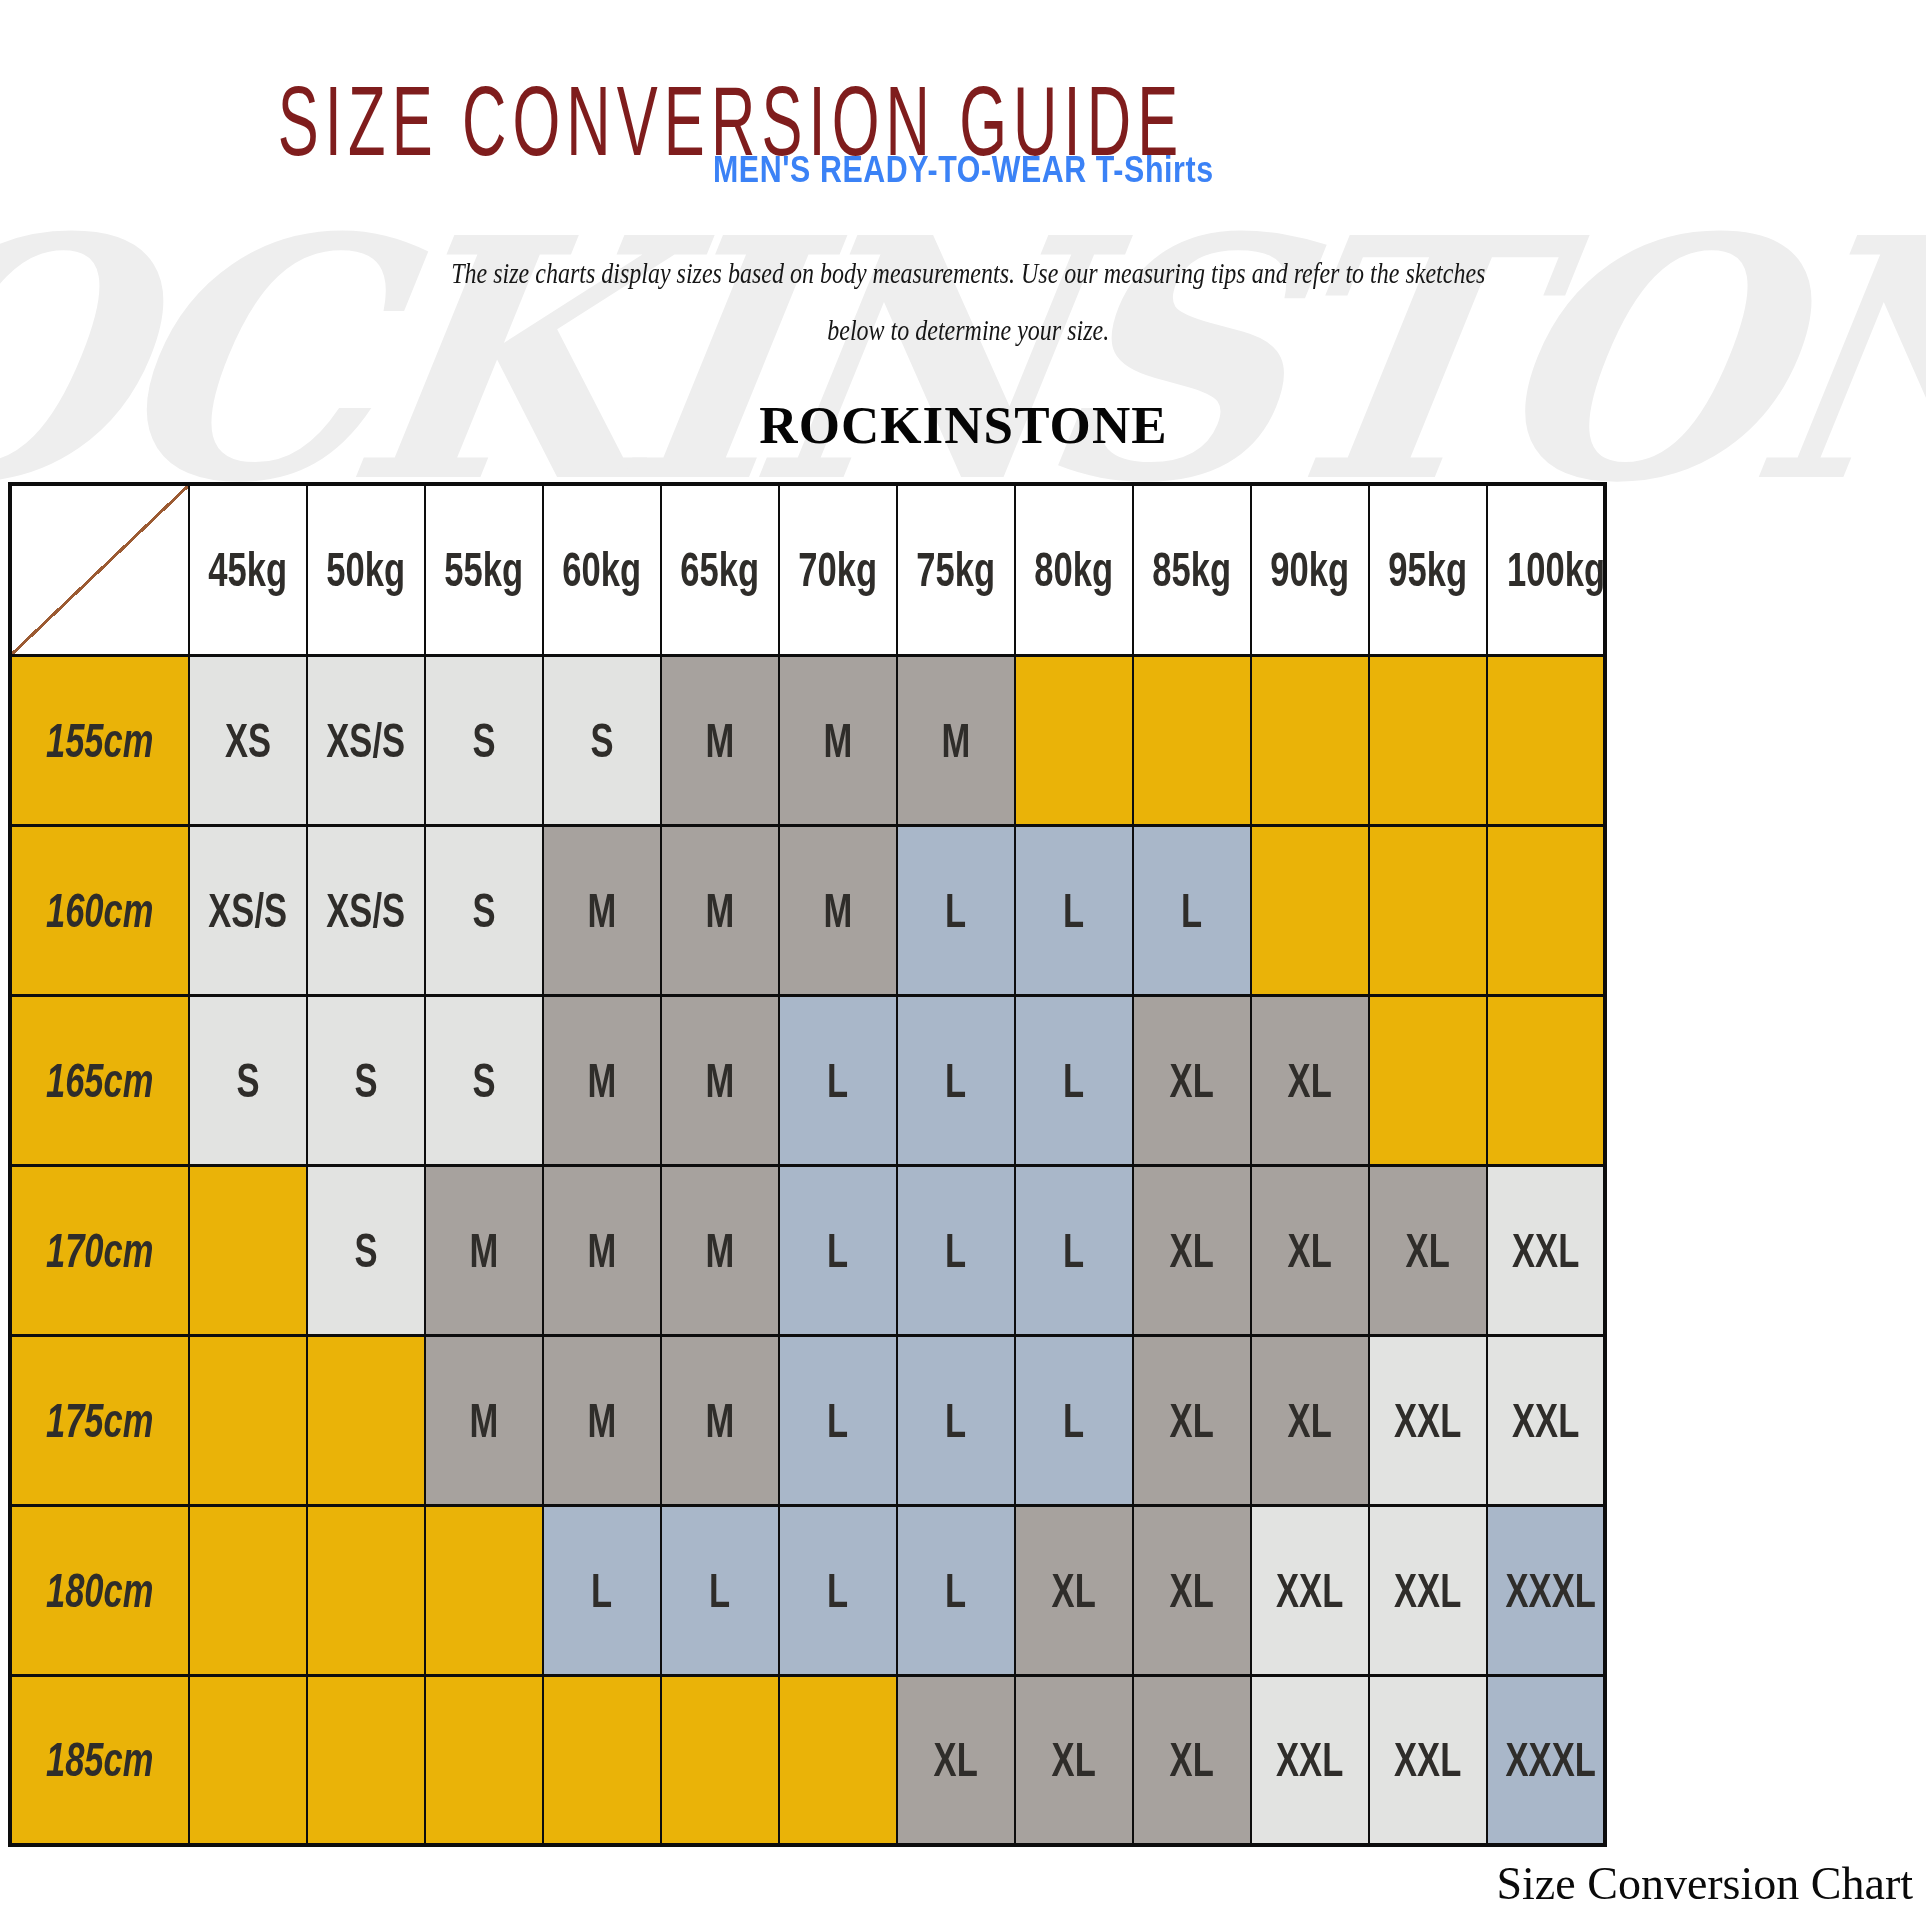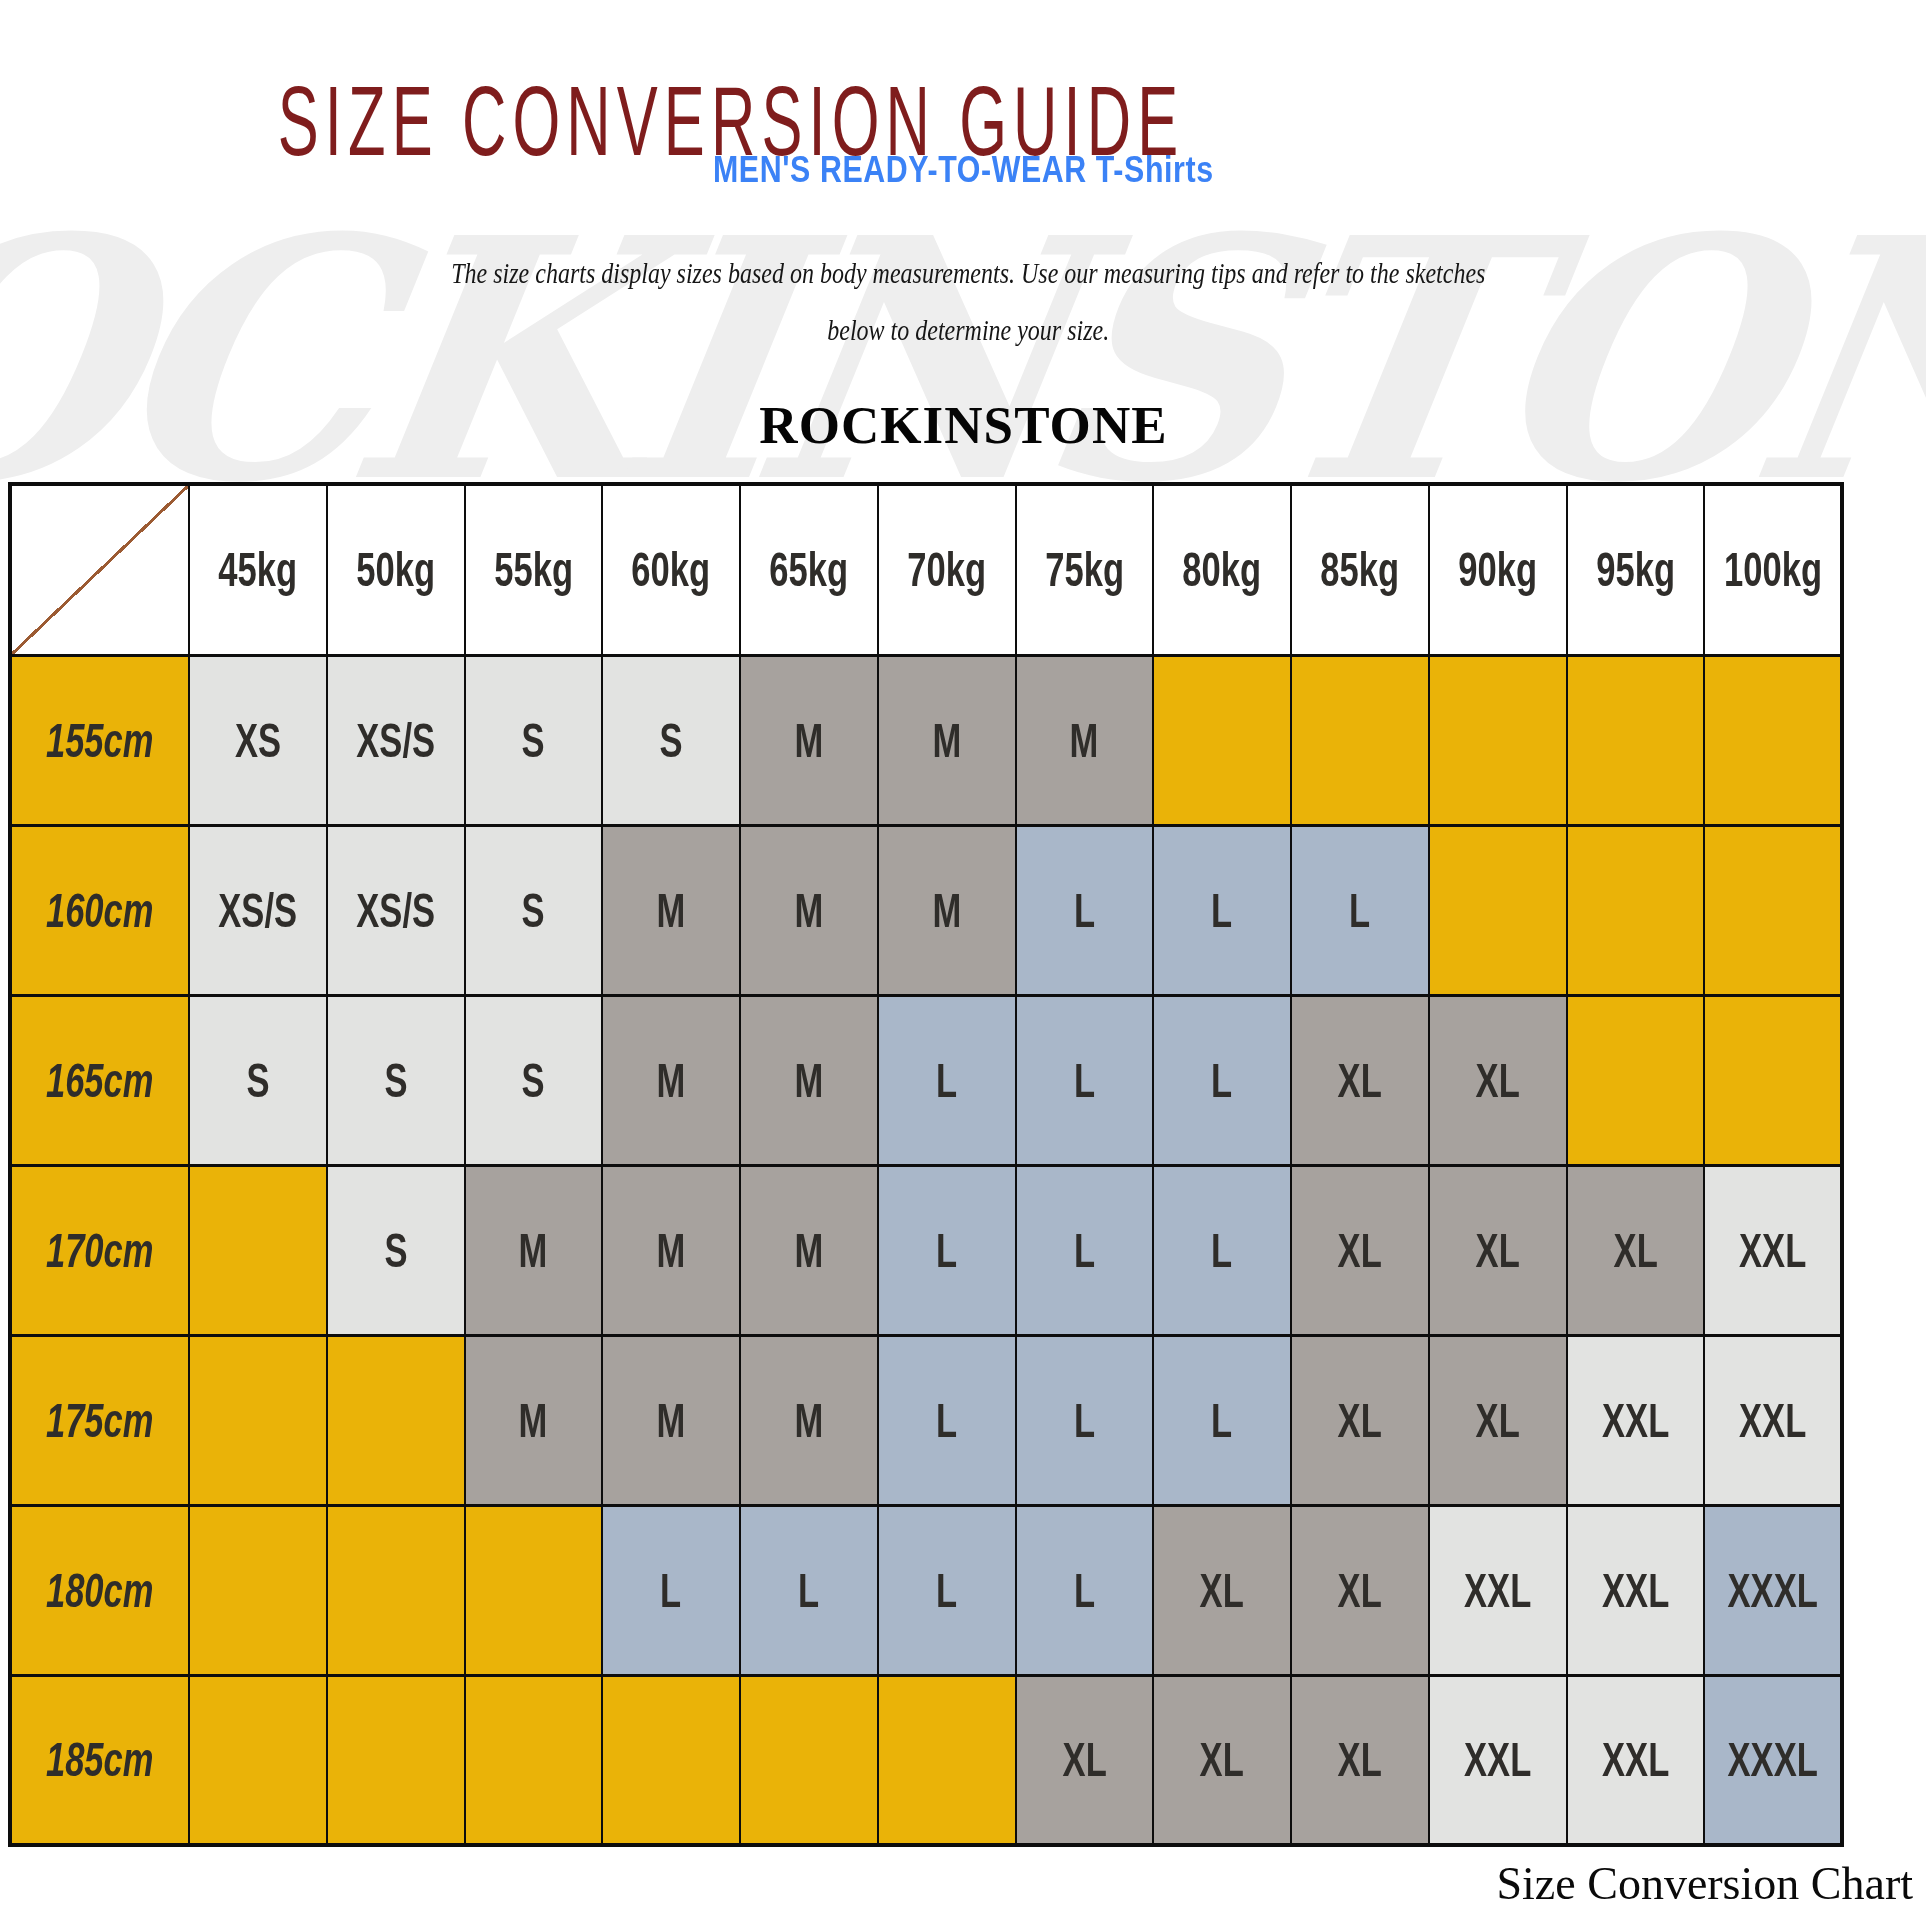--- a/index.html
+++ b/index.html
@@ -41,21 +41,21 @@
   .desc-line{height:57px;line-height:57px;padding-left:10px;}
   .squeeze-78{display:inline-block;transform:scaleX(0.80);transform-origin:50% 50%;white-space:nowrap;}
   .brand{
     position:absolute;top:395px;left:0;width:100%;text-align:center;z-index:2;
     font-family:"Liberation Serif","DejaVu Serif",serif;font-weight:700;
     font-size:53px;letter-spacing:0.02em;color:#050505;
   }
   
   .size-table{
     position:absolute;top:482px;left:8px;z-index:1;
-    width:1836px;height:1363px;background:#ffffff;
+    width:1599px;height:1363px;background:#ffffff;
     border-collapse:collapse;table-layout:fixed;
     border:4px solid var(--grid);
   }
   .size-table thead tr{height:171px;}
   .size-table tbody tr{height:170px;}
   .size-table th,.size-table td{
     padding:0;text-align:center;vertical-align:middle;
     border-left:2px solid var(--grid);border-right:2px solid var(--grid);
     border-top:3px solid var(--grid);border-bottom:3px solid var(--grid);
     font-size:48px;font-weight:700;color:#2f2d2a;overflow:hidden;

